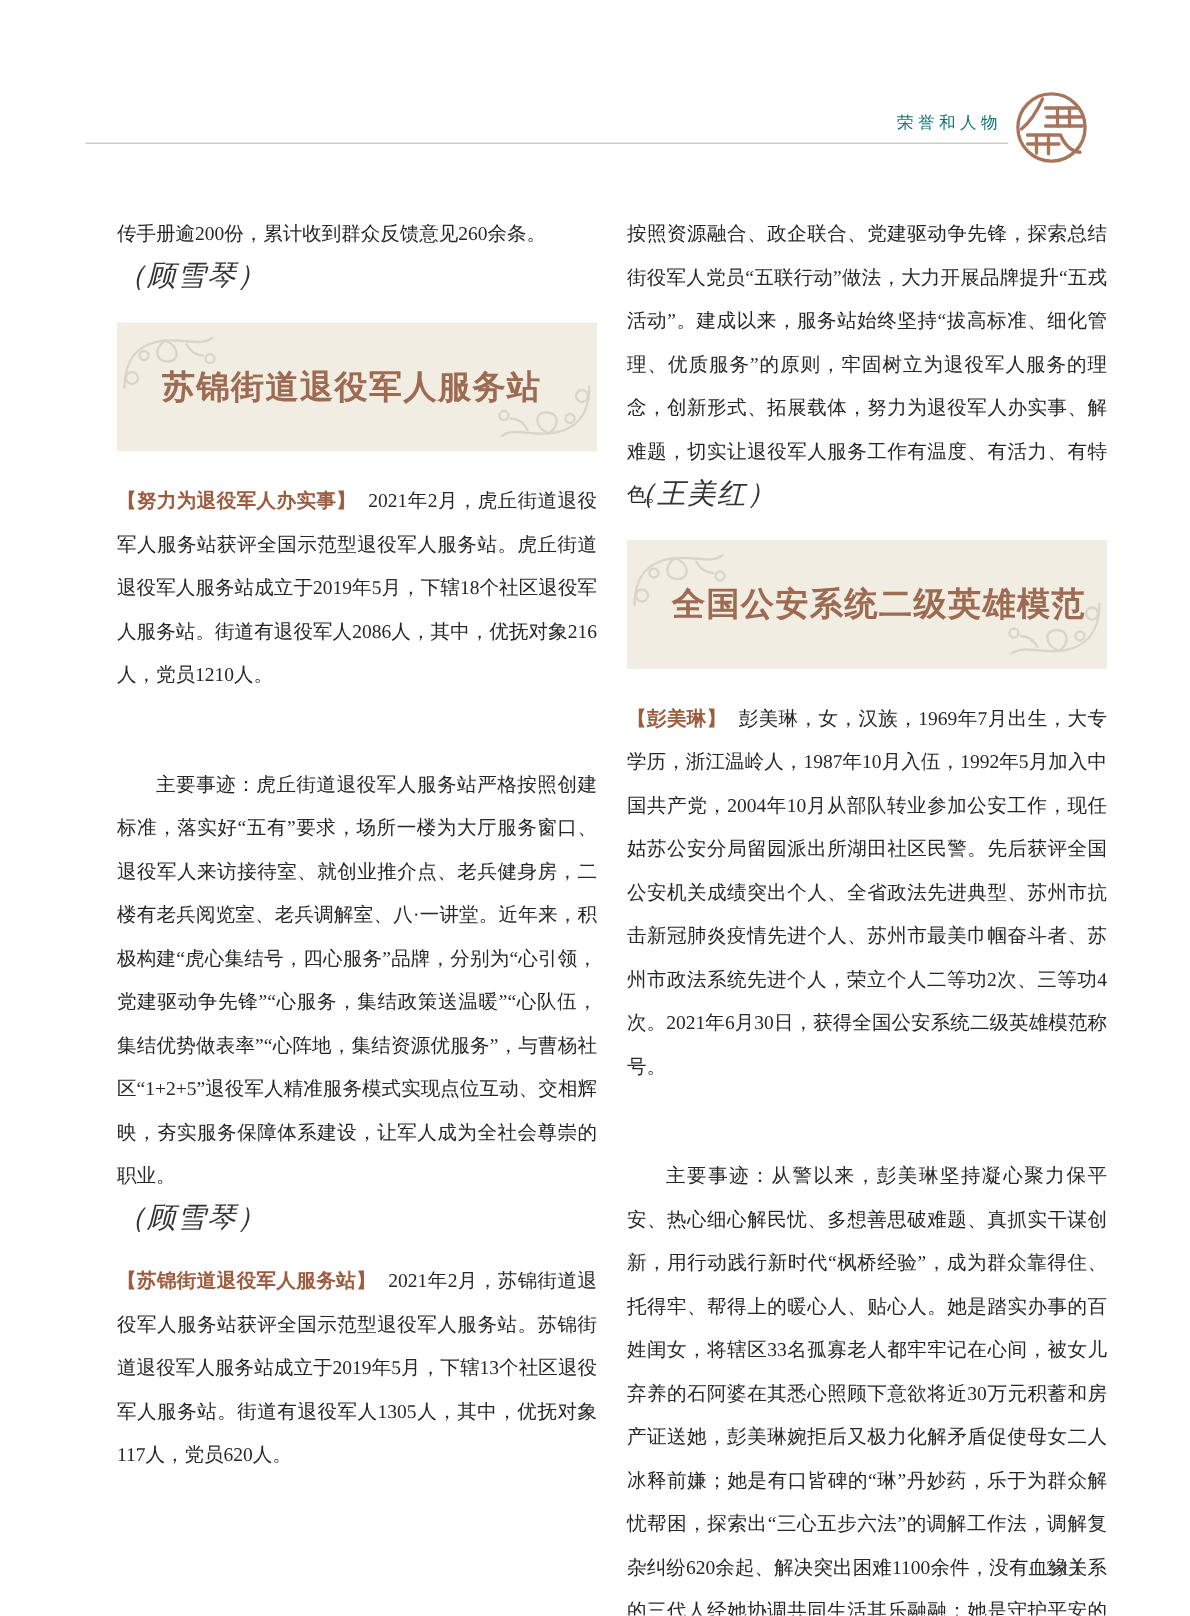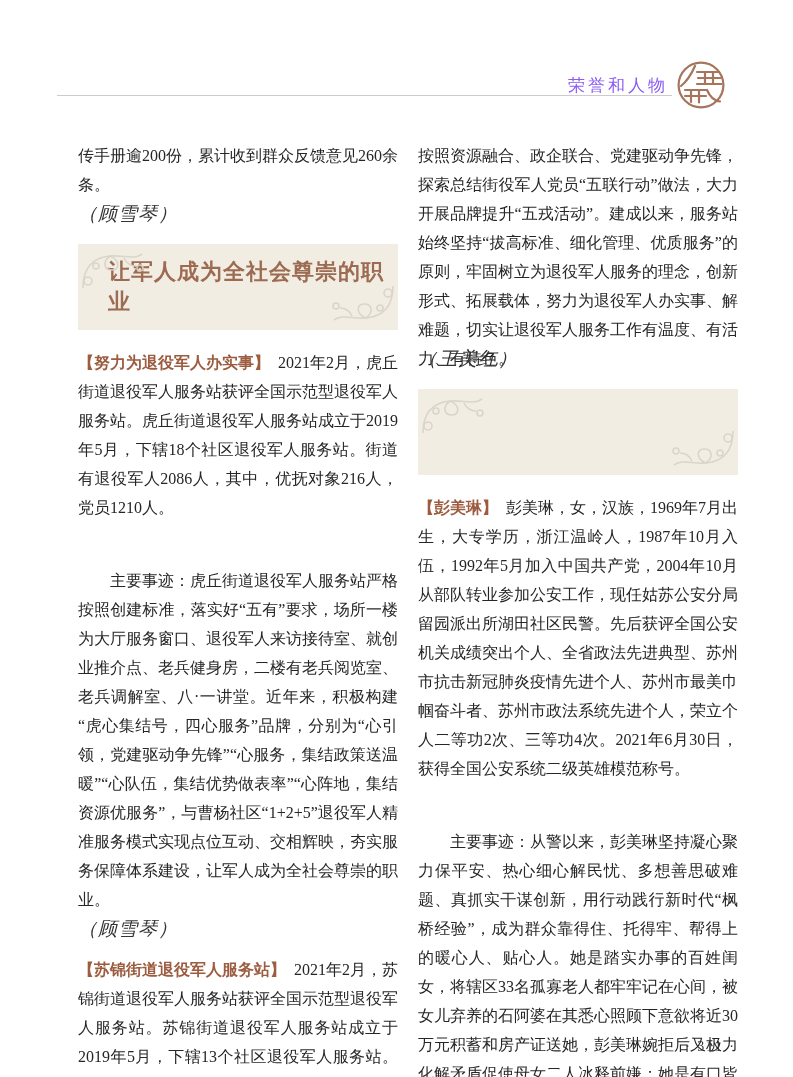--- a/index.html
+++ b/index.html
@@ -6,37 +6,37 @@
   body{
     width:793px;height:1077px;background:#ffffff;
     font-family:"Liberation Serif","DejaVu Serif",serif;
     color:#262626;position:relative;overflow:hidden;
   }
   .page{position:absolute;inset:0;}
 
   
   .header-title{
     position:absolute;top:74px;right:125px;
-    font-size:17px;color:#8b5cf6;letter-spacing:3px;
+    font-size:11px;color:#0f766e;letter-spacing:3px;
   }
   .header-rule{
     position:absolute;top:95px;left:57px;right:121px;
     height:1px;background:#cfccc7;
   }
   .seal{position:absolute;top:60px;left:676px;width:50px;height:50px;}
 
   
   .content{
     position:absolute;top:141px;left:78px;width:660px;
     display:flex;gap:20px;
   }
   .col{width:320px;}
 
   .para{
-    margin:0;font-size:16px;line-height:29px;text-align:justify;
+    margin:0;font-size:13px;line-height:29px;text-align:justify;
     text-justify:inter-character;
   }
   .indent{text-indent:2em;margin-top:44px;}
 
   .byline{
     font-size:19px;line-height:29px;text-align:left;
     font-style:italic;color:#333333;letter-spacing:1px;
   }
   .byline-overlap{margin-top:-29px;}
 
@@ -103,21 +103,21 @@
         <svg class="flourish tl" width="66" height="44" viewBox="0 0 66 44">
           <g fill="none" stroke="#d8d3c8" stroke-width="1.6">
             <path d="M3 40 C3 22 10 10 30 8 C44 7 54 12 62 6"></path>
             <path d="M30 8 C22 14 24 22 32 22 C40 22 40 12 30 8"></path>
             <circle cx="8" cy="33" r="4"></circle>
             <circle cx="16" cy="18" r="3"></circle>
             <path d="M44 10 q4 8 12 8"></path>
             <circle cx="60" cy="20" r="3"></circle>
           </g>
         </svg>
-        <div class="banner-text">让军人成为全社会尊崇的职业</div>
+        <div class="banner-text">苏锦街道退役军人服务站</div>
         <svg class="flourish br" width="66" height="44" viewBox="0 0 66 44">
           <g fill="none" stroke="#d8d3c8" stroke-width="1.6">
             <path d="M3 40 C3 22 10 10 30 8 C44 7 54 12 62 6"></path>
             <path d="M30 8 C22 14 24 22 32 22 C40 22 40 12 30 8"></path>
             <circle cx="8" cy="33" r="4"></circle>
             <circle cx="16" cy="18" r="3"></circle>
             <path d="M44 10 q4 8 12 8"></path>
             <circle cx="60" cy="20" r="3"></circle>
           </g>
         </svg>
@@ -145,20 +145,21 @@
         <svg class="flourish tl" width="66" height="44" viewBox="0 0 66 44">
           <g fill="none" stroke="#d8d3c8" stroke-width="1.6">
             <path d="M3 40 C3 22 10 10 30 8 C44 7 54 12 62 6"></path>
             <path d="M30 8 C22 14 24 22 32 22 C40 22 40 12 30 8"></path>
             <circle cx="8" cy="33" r="4"></circle>
             <circle cx="16" cy="18" r="3"></circle>
             <path d="M44 10 q4 8 12 8"></path>
             <circle cx="60" cy="20" r="3"></circle>
           </g>
         </svg>
+        <div class="banner-text">全国公安系统二级英雄模范</div>
         <svg class="flourish br" width="66" height="44" viewBox="0 0 66 44">
           <g fill="none" stroke="#d8d3c8" stroke-width="1.6">
             <path d="M3 40 C3 22 10 10 30 8 C44 7 54 12 62 6"></path>
             <path d="M30 8 C22 14 24 22 32 22 C40 22 40 12 30 8"></path>
             <circle cx="8" cy="33" r="4"></circle>
             <circle cx="16" cy="18" r="3"></circle>
             <path d="M44 10 q4 8 12 8"></path>
             <circle cx="60" cy="20" r="3"></circle>
           </g>
         </svg>

